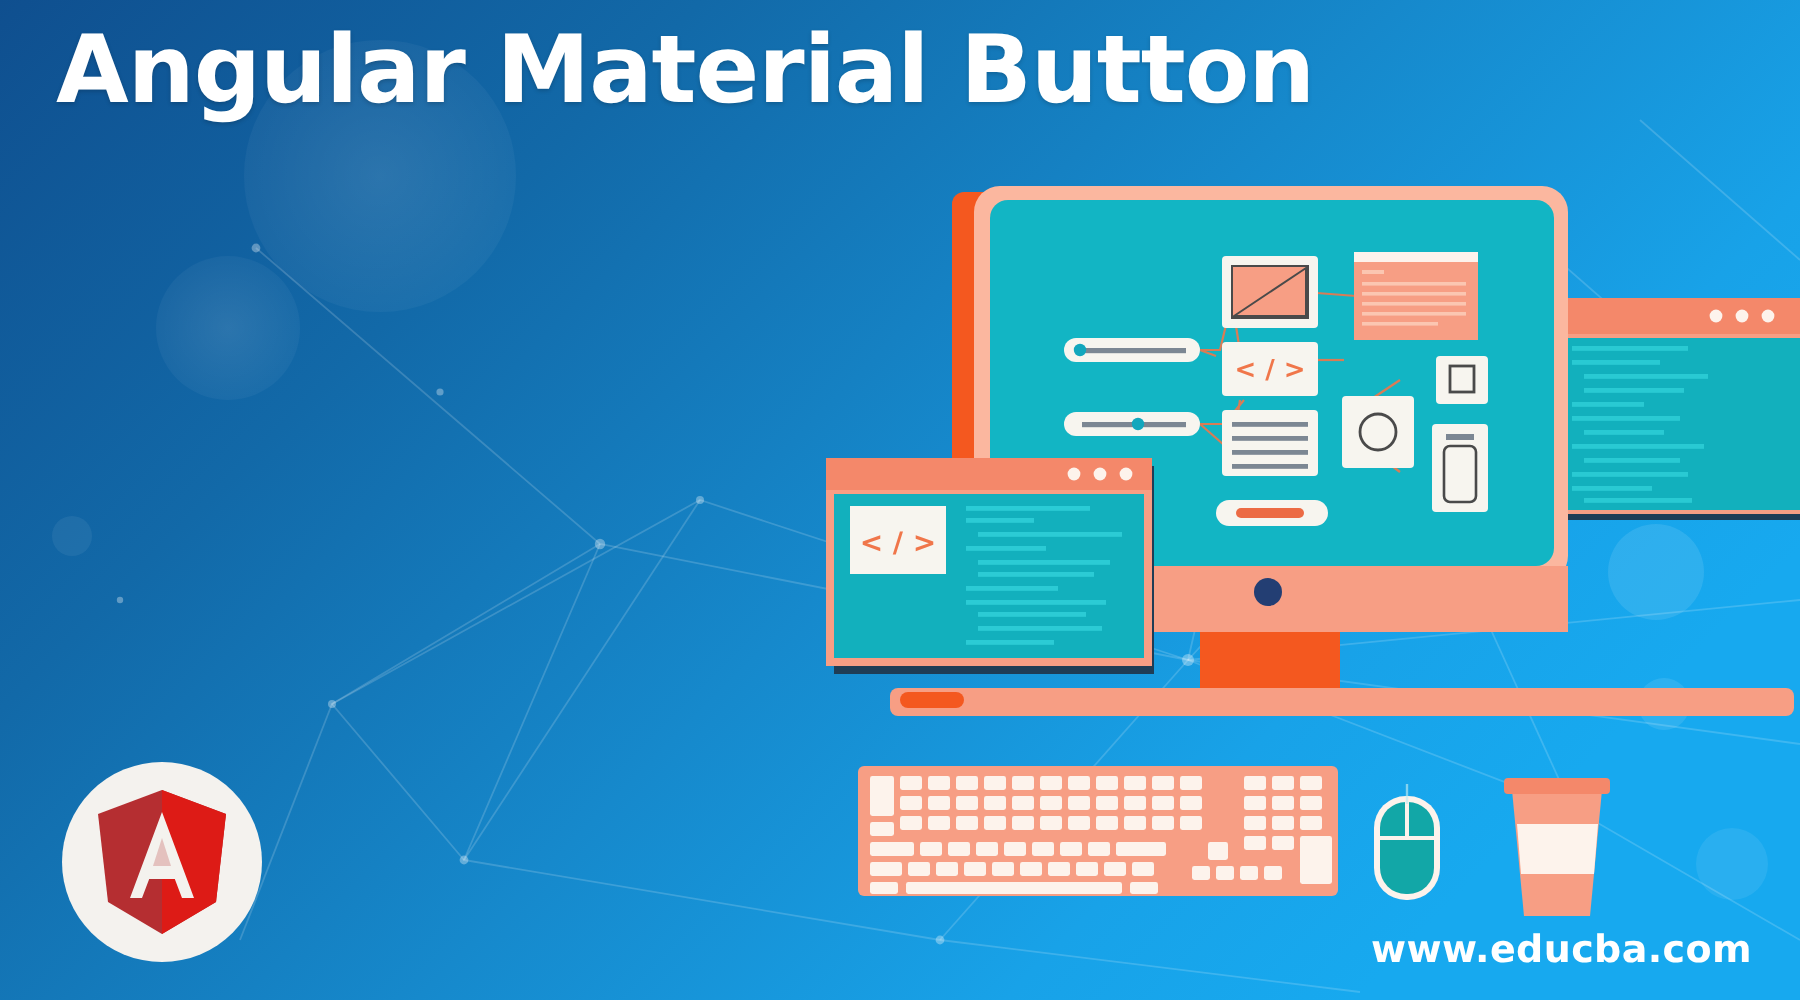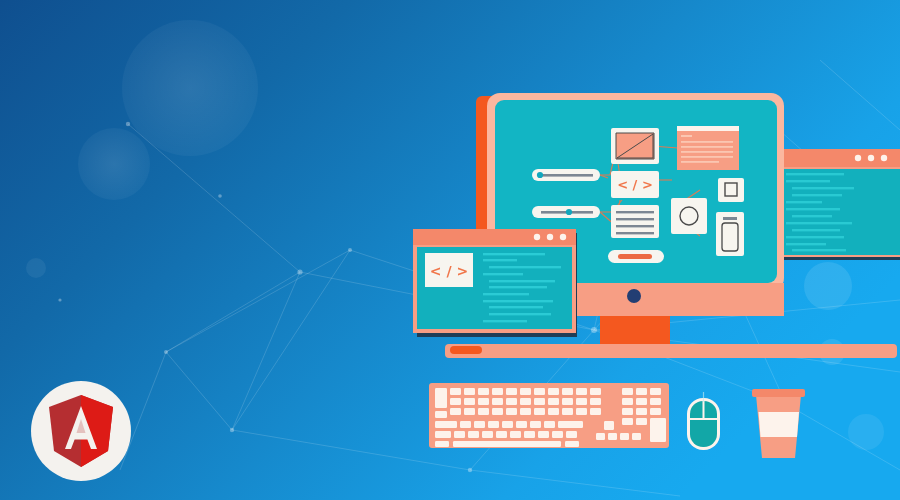--- a/index.html
+++ b/index.html
@@ -377,14 +377,16 @@
 
   <svg id="angular-logo" viewBox="0 0 104 104">
     <circle cx="52" cy="52" r="50" fill="#f4f2ee"></circle>
     <path d="M52 16 L84 28 L79 72 L52 88 L25 72 L20 28 Z" fill="#b52e31"></path>
     <path d="M52 16 L84 28 L79 72 L52 88 Z" fill="#dd1b16"></path>
     <path d="M52 27 L36 70 L42 70 L45.6 60.5 L58.4 60.5 L62 70 L68 70 Z" fill="#f4f2ee"></path>
     <path d="M52 40 L56.5 54 L47.5 54 Z" fill="#b52e31" opacity="0.25"></path>
     <text x="52" y="100" font-size="0">A</text>
   </svg>
 
+  <div id="page-title">Angular Material Button</div>
+  <div id="site-url">www.educba.com</div>
 
 </div>
 
 </body></html>

